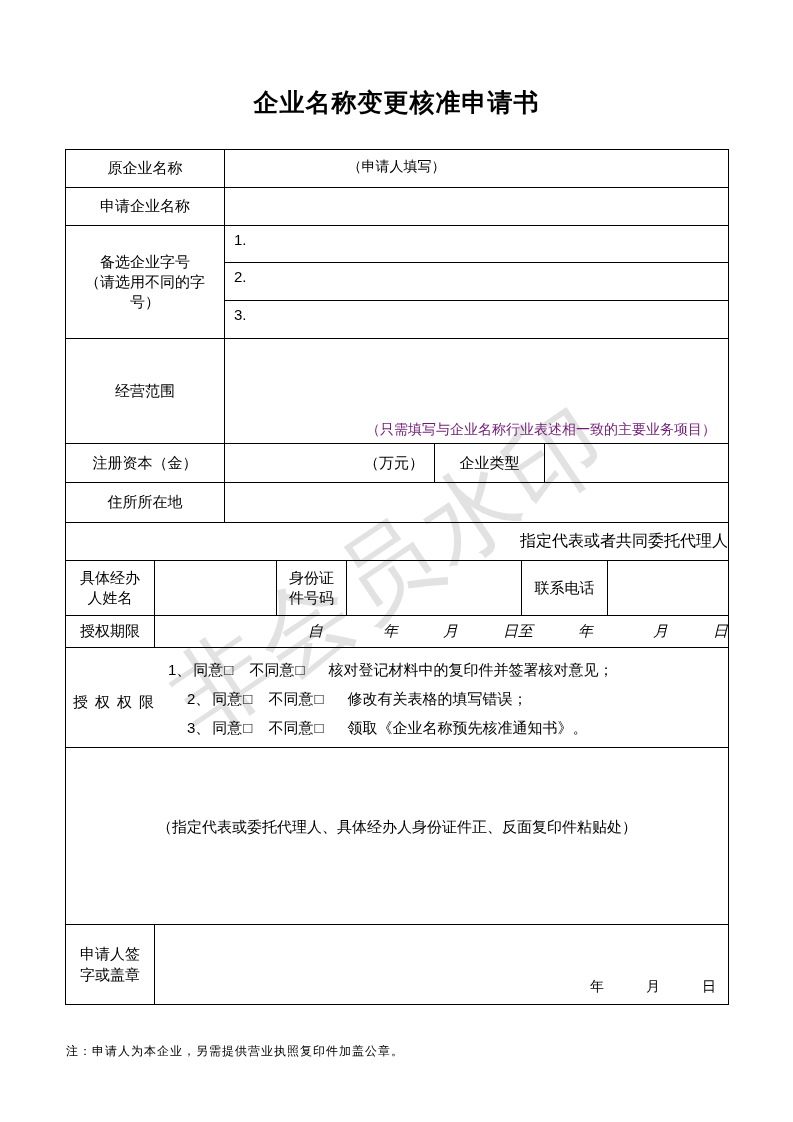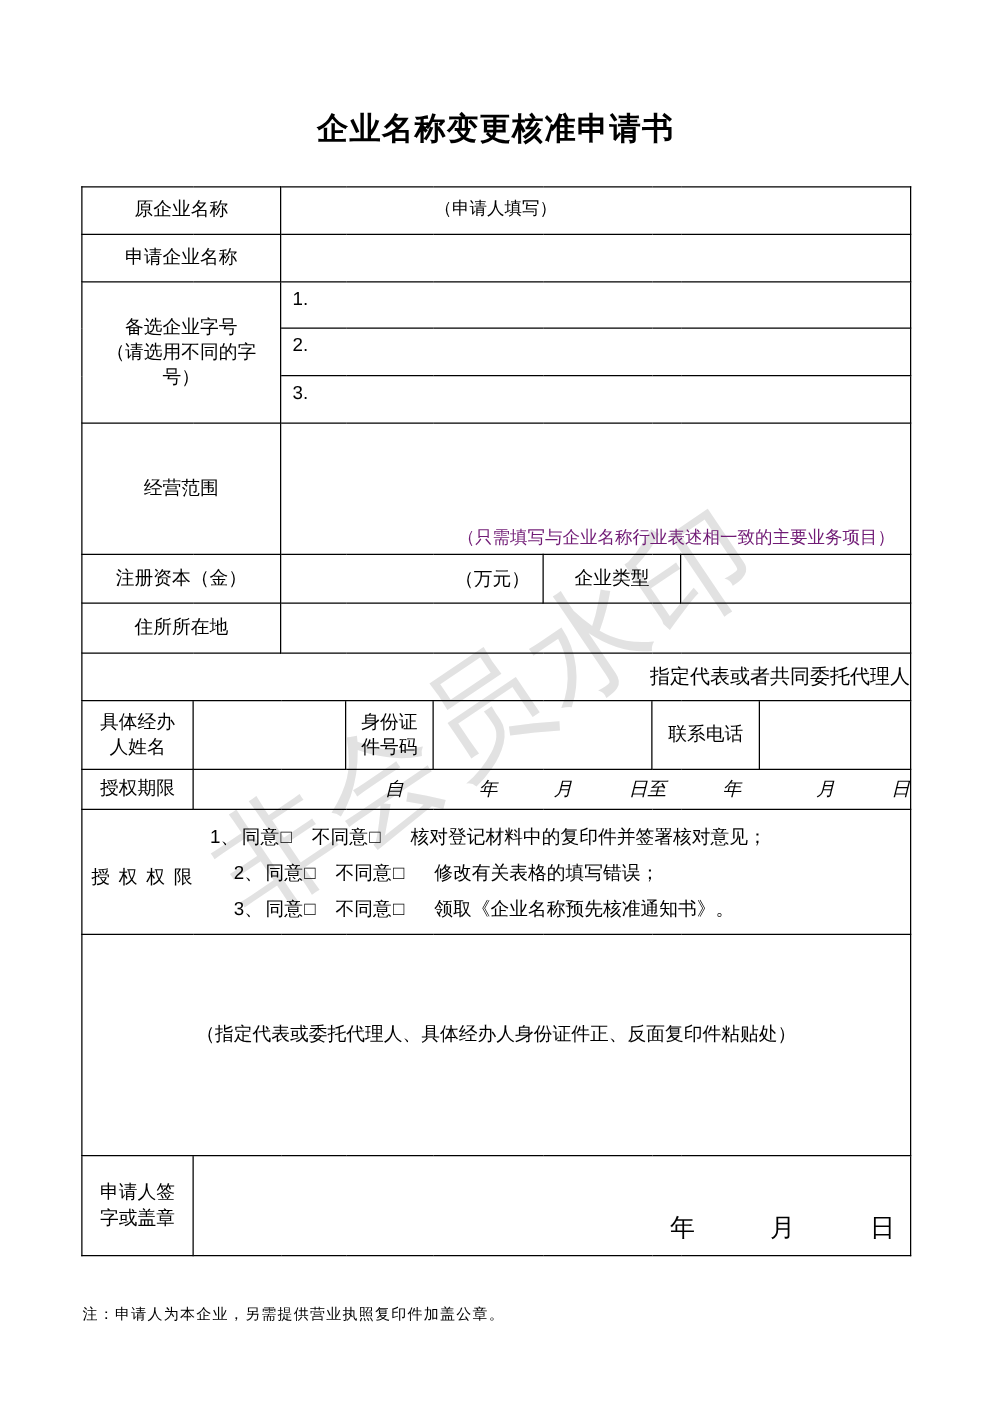--- a/index.html
+++ b/index.html
@@ -77,21 +77,21 @@
   .auth-item { line-height: 29px; white-space: nowrap; }
   .auth-item.indent { padding-left: 19px; }
   .ai-num { margin-right: 2px; }
   .ai-cb { margin-left: 1px; }
   .ai-disagree { margin-left: 16px; }
   .ai-desc { margin-left: 24px; }
   .paste-cell { text-align: center; vertical-align: middle; padding-bottom: 18px; }
   .sig-cell { position: relative; }
   .sig-date {
     position: absolute; right: 12px; bottom: 8px;
-    white-space: pre; font-size: 20px;
+    white-space: pre; font-size: 14px;
   }
   .footnote {
     position: absolute; left: 66px; top: 1043px;
     font-family: "Liberation Serif", serif;
     font-size: 12px; letter-spacing: 1px;
     z-index: 1;
   }
 </style>
 </head>
 <body>

